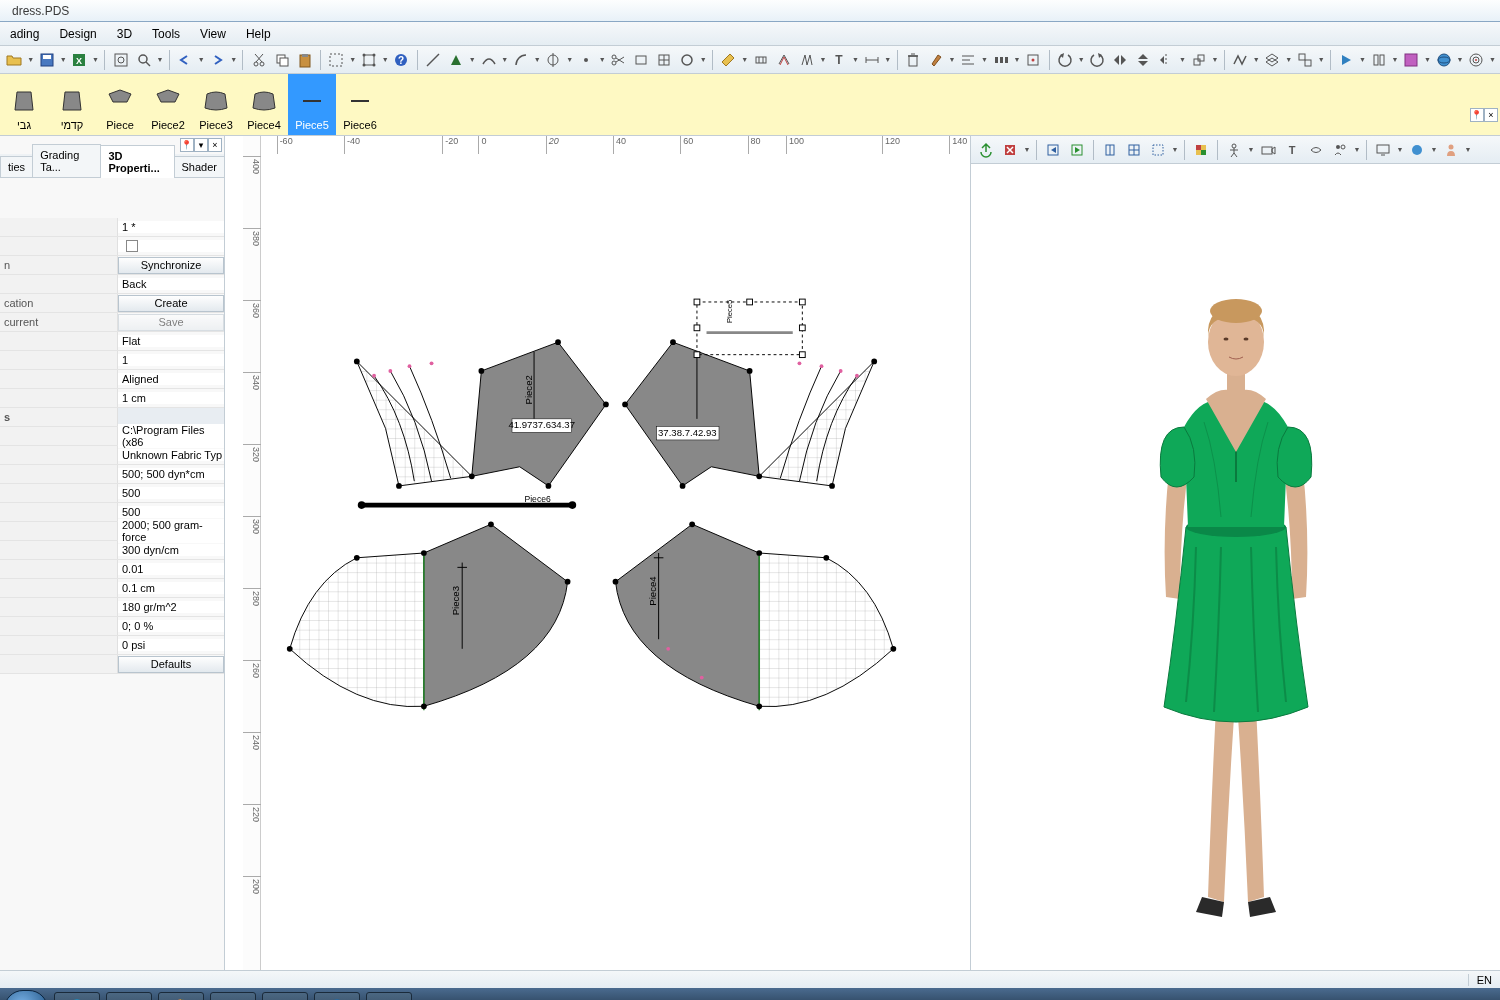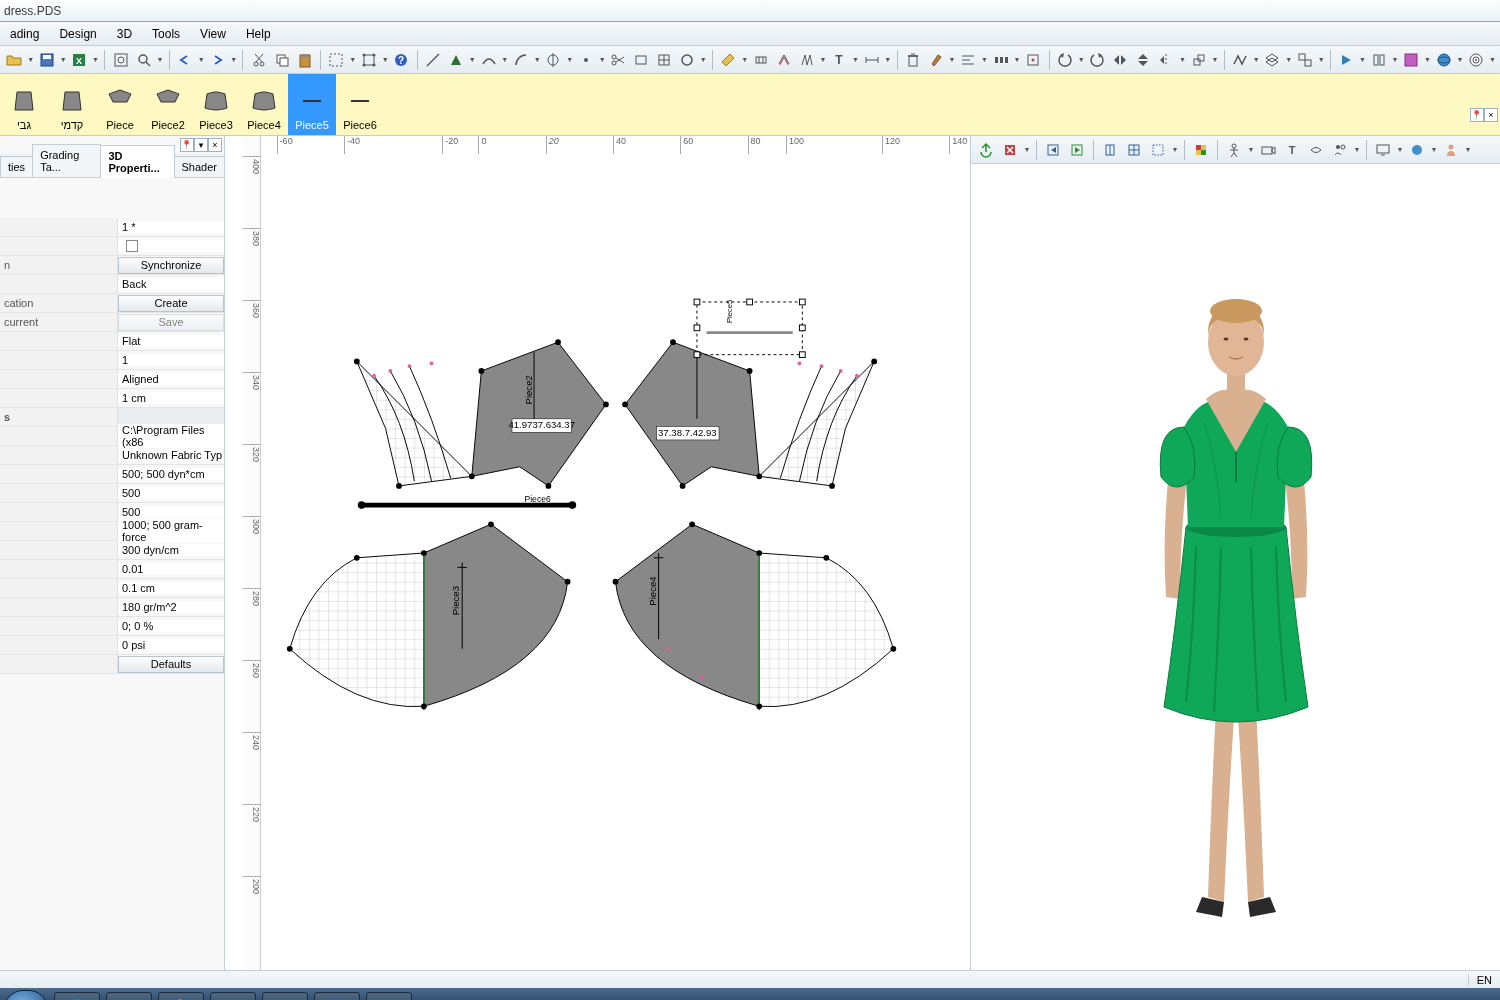--- a/index.html
+++ b/index.html
@@ -1,18 +1,18 @@
 <!DOCTYPE html>
 <html><head>
 <meta charset="utf-8">
 <style>
 html,body{margin:0;padding:0;width:1500px;height:1000px;font-family:"Segoe UI",Tahoma,sans-serif;font-size:12px;background:#fff;overflow:hidden;color:#000}
 *{box-sizing:border-box}
 
-.titlebar{height:22px;background:linear-gradient(#fdfefe,#e8f1f8);border-bottom:1px solid #8aa7c4;padding-left:4px;display:flex;align-items:center;color:#3a3a3a}
+.titlebar{height:22px;background:linear-gradient(#fdfefe,#e8f1f8);border-bottom:1px solid #8aa7c4;padding-left:12px;display:flex;align-items:center;color:#3a3a3a}
 
 .menubar{height:24px;background:linear-gradient(#f6f8fa,#e5edf3);border-bottom:1px solid #c3cdd5;display:flex;align-items:center;padding-left:0}
 .menubar .mi{padding:3px 10px;cursor:default}
 
 .toolbar{height:28px;background:linear-gradient(#f5f8fa,#e5edf3);border-bottom:1px solid #c3cdd5;display:flex;align-items:center;padding:0 4px;gap:2px}
 .tb-btn{width:22px;height:22px;border:1px solid transparent;display:flex;align-items:center;justify-content:center;border-radius:2px;cursor:default}
 .tb-sep{width:1px;height:20px;background:#b1bcc6;margin:0 3px}
 .tb-dd{width:8px;display:flex;align-items:center;justify-content:center;font-size:7px;color:#555}
 .ico{width:16px;height:16px;display:block}
 
@@ -550,21 +550,21 @@
         <div class="prop-row">
           <div class="prop-k"></div>
           <div class="prop-v">500</div>
         </div>
         <div class="prop-row">
           <div class="prop-k"></div>
           <div class="prop-v">500</div>
         </div>
         <div class="prop-row">
           <div class="prop-k"></div>
-          <div class="prop-v">1000; 500 gram-force</div>
+          <div class="prop-v">2000; 500 gram-force</div>
         </div>
         <div class="prop-row">
           <div class="prop-k"></div>
           <div class="prop-v">300 dyn/cm</div>
         </div>
         <div class="prop-row">
           <div class="prop-k"></div>
           <div class="prop-v">0.01</div>
         </div>
         <div class="prop-row">

